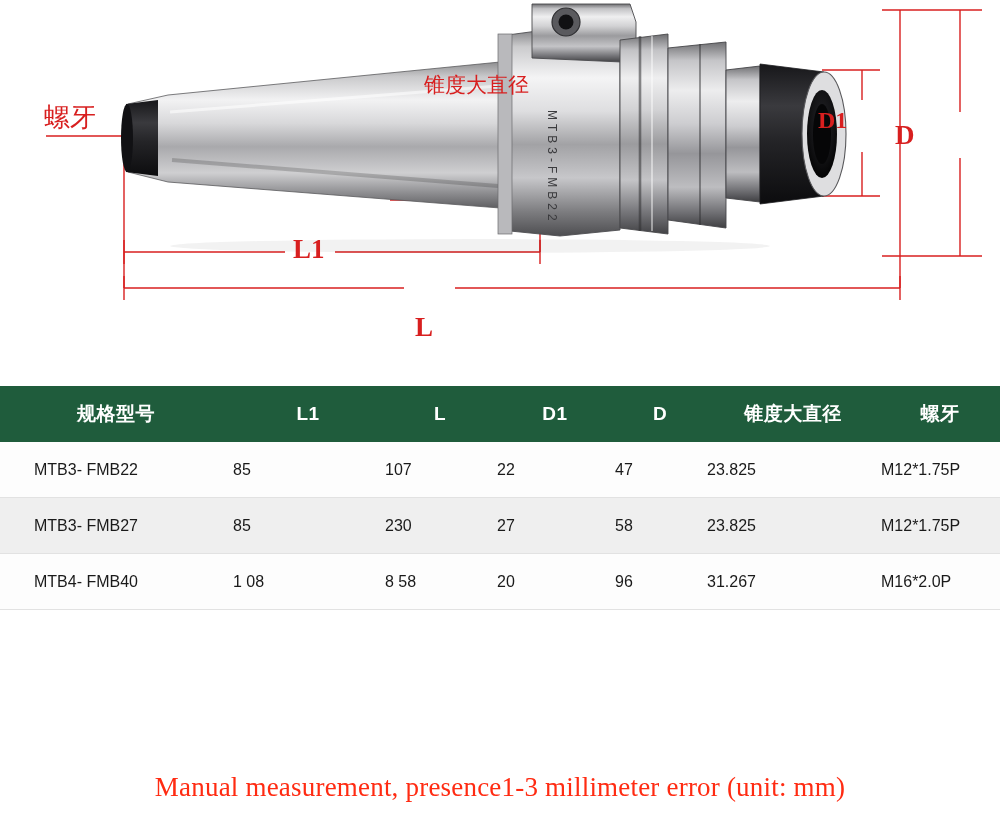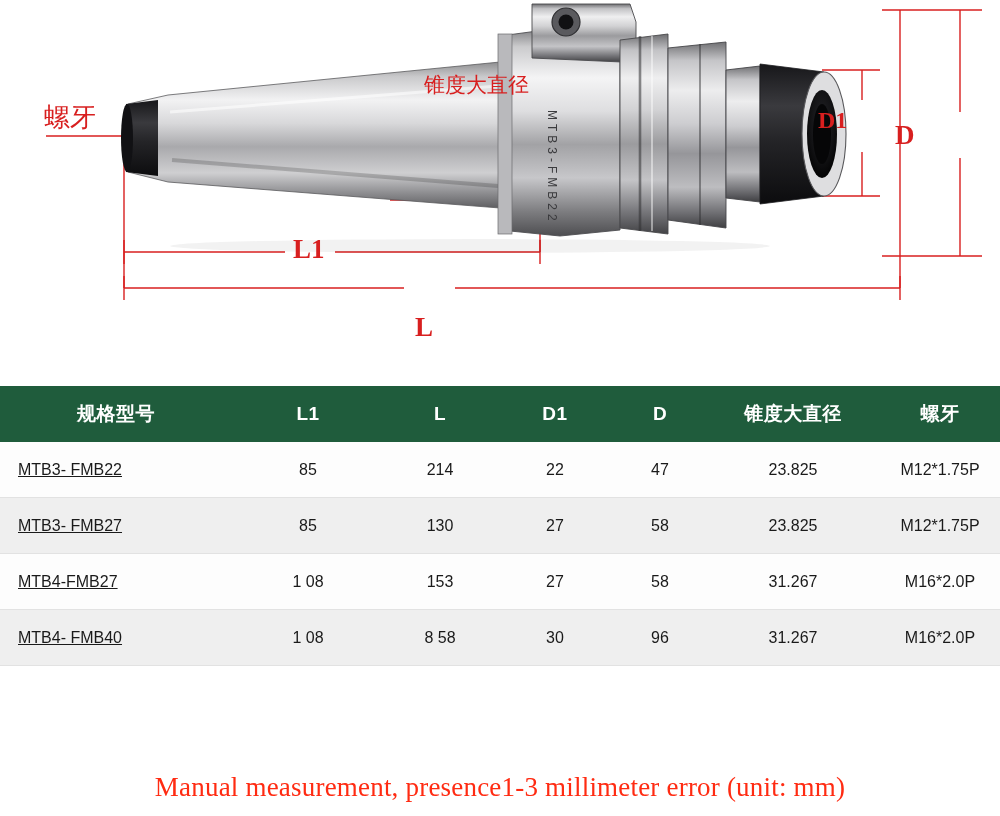--- a/index.html
+++ b/index.html
@@ -70,29 +70,27 @@
     font-size: 19px;
     font-weight: bold;
     height: 54px;
     text-align: center;
     letter-spacing: 0.5px;
   }
   #spec-table td {
     font-size: 16px;
     color: #1a1a1a;
     height: 53px;
-    text-align: center;
     border-bottom: 1px solid #e2e2e2;
   }
   #spec-table tbody tr:nth-child(odd)  { background: #fdfdfd; }
   #spec-table tbody tr:nth-child(even) { background: #efefef; }
   #spec-table td.col-model {
     text-align: left;
-    padding-left: 18px;
-    text-decoration: underline;
+    padding-left: 34px;
   }
   #spec-table th.col-model {
     text-align: center;
   }
 
   
   .c0 { width: 232px; }
   .c1 { width: 152px; }
   .c2 { width: 112px; }
   .c3 { width: 118px; }
@@ -267,49 +265,40 @@
       <th>D1</th>
       <th>D</th>
       <th>锥度大直径</th>
       <th>螺牙</th>
     </tr>
   </thead>
   <tbody>
     <tr>
       <td class="col-model">MTB3- FMB22</td>
       <td>85</td>
-      <td>214</td>
+      <td>107</td>
       <td>22</td>
       <td>47</td>
       <td>23.825</td>
       <td>M12*1.75P</td>
     </tr>
     <tr>
       <td class="col-model">MTB3- FMB27</td>
       <td>85</td>
-      <td>130</td>
+      <td>230</td>
       <td>27</td>
       <td>58</td>
       <td>23.825</td>
       <td>M12*1.75P</td>
     </tr>
     <tr>
-      <td class="col-model">MTB4-FMB27</td>
-      <td>1 08</td>
-      <td>153</td>
-      <td>27</td>
-      <td>58</td>
-      <td>31.267</td>
-      <td>M16*2.0P</td>
-    </tr>
-    <tr>
       <td class="col-model">MTB4- FMB40</td>
       <td>1 08</td>
       <td>8 58</td>
-      <td>30</td>
+      <td>20</td>
       <td>96</td>
       <td>31.267</td>
       <td>M16*2.0P</td>
     </tr>
   </tbody>
 </table>
 
 <div id="footnote">Manual measurement, presence1-3 millimeter error (unit: mm)</div>
 
 </body></html>

